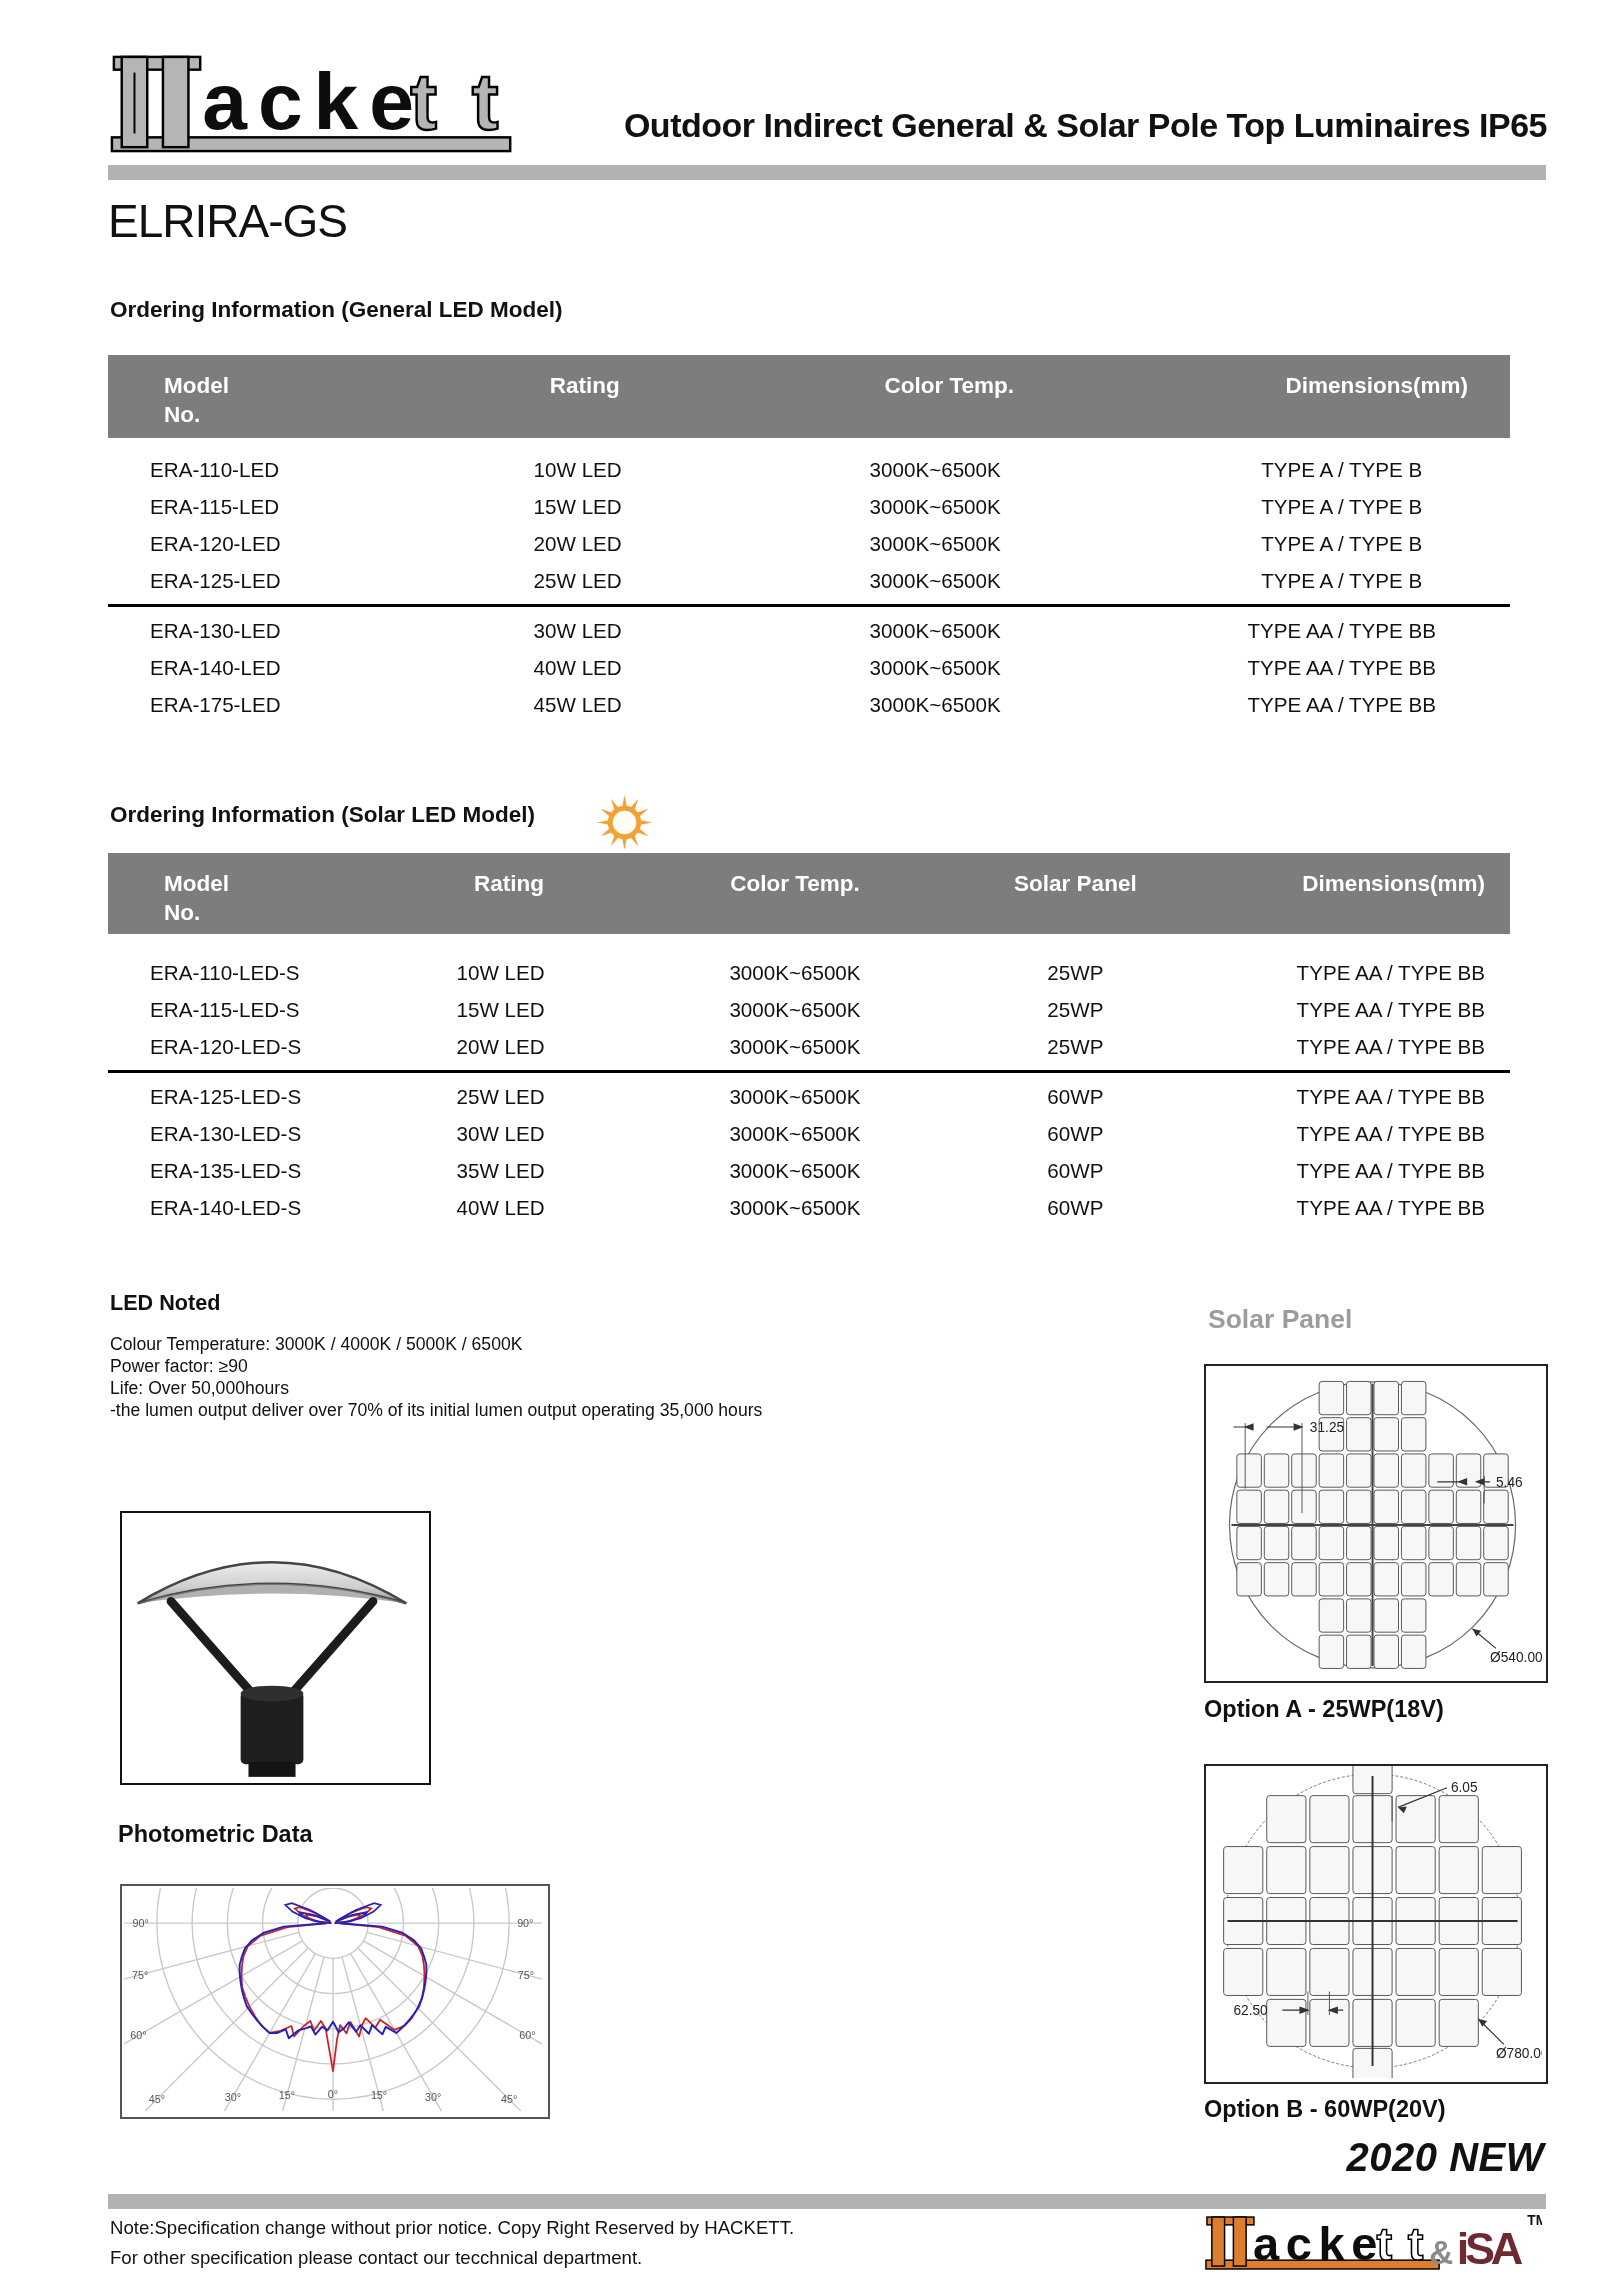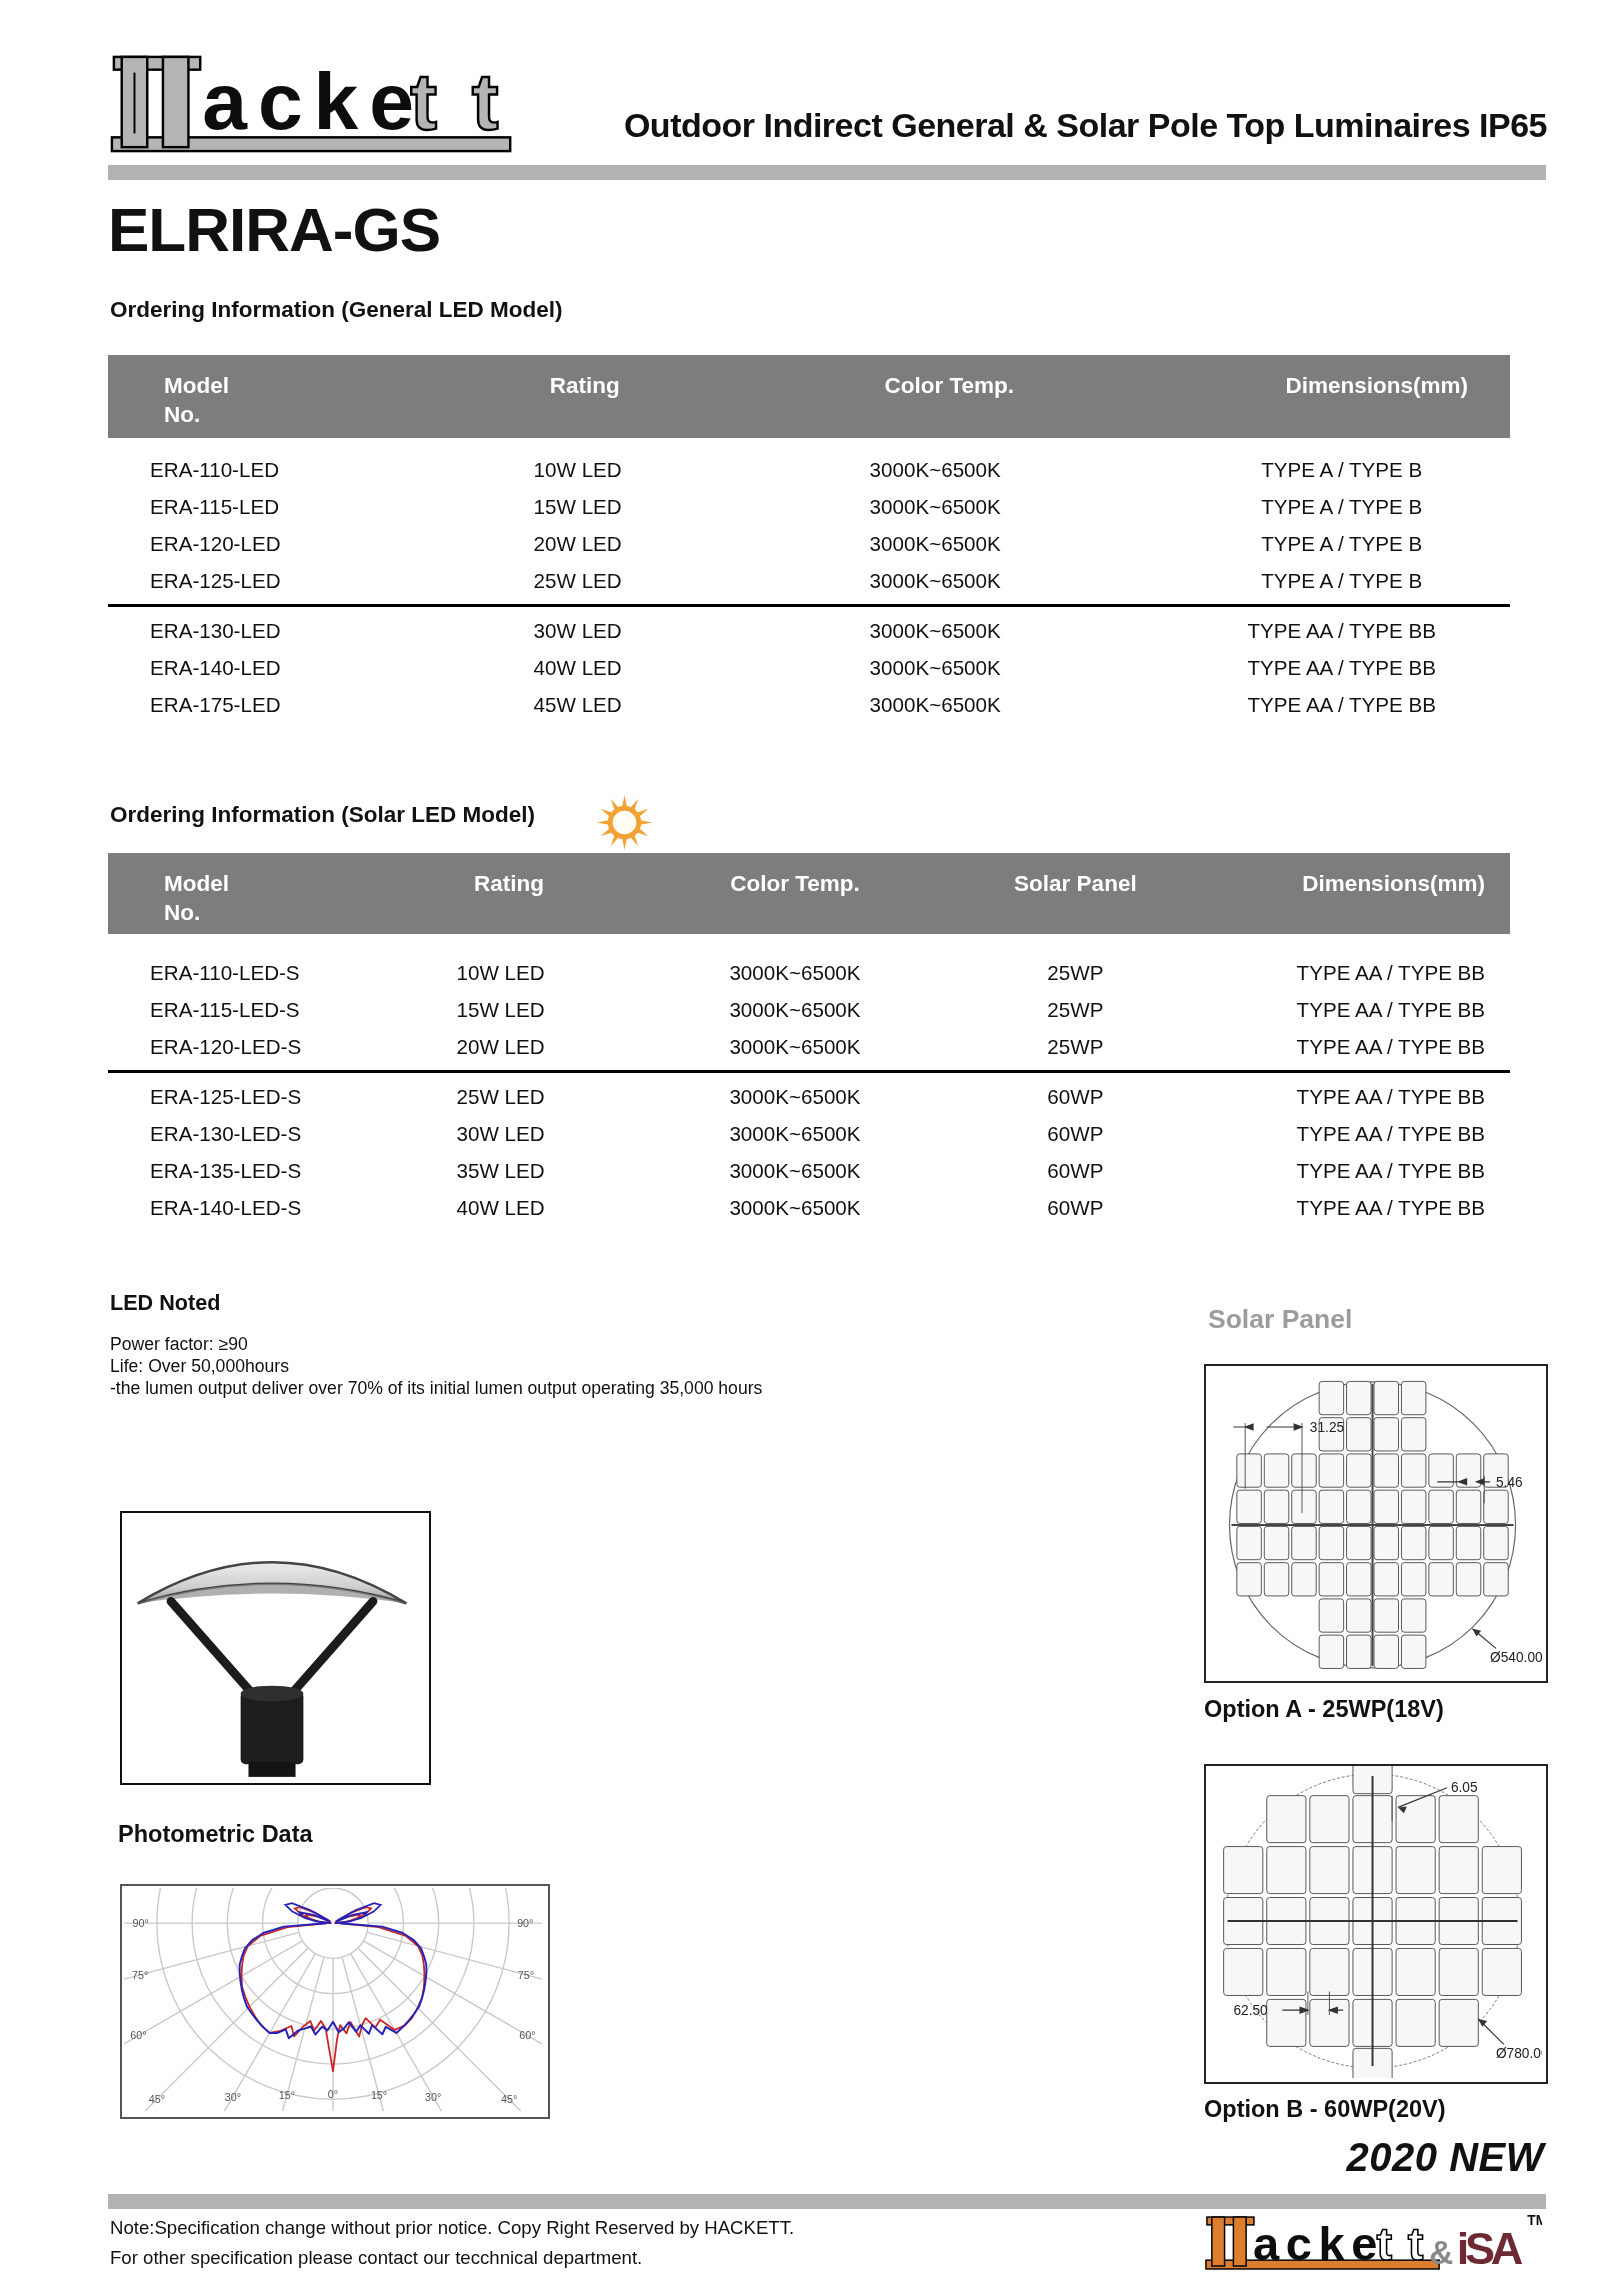--- a/index.html
+++ b/index.html
@@ -7,21 +7,21 @@
     position:relative; width:1621px; height:2293px; background:#ffffff;
     font-family:"Liberation Sans", sans-serif; color:#111; overflow:hidden;
     margin:0 auto;
   }
   .abs{position:absolute;}
   svg{font-family:inherit;}
   
   #doc-title{top:106px; right:74px; font-size:34px; font-weight:bold; letter-spacing:-0.5px;}
   .hbar{left:108px; width:1438px; height:14.7px; background:#b2b2b2;}
   #hbar-top{top:165px;}
-  #product-name{left:108px; top:194px; font-size:62px; font-weight:bold; letter-spacing:-1px;}
+  #product-name{left:108px; top:194px; font-size:46px; font-weight:normal; letter-spacing:-1px;}
   .section-heading{font-size:22.5px; font-weight:bold;}
   
   .tbl{left:108px; width:1402px;}
   .tbl-head{position:absolute; left:0; top:0; width:100%; background:#7d7d7d; color:#fff; font-weight:bold; font-size:22.5px;}
   .tbl-head .cell{position:absolute; top:15.7px; white-space:pre-line; line-height:29px;}
   .tbl-rows{position:absolute; left:0; width:100%; font-size:20.6px;}
   .trow{position:relative; height:37px; line-height:37px;}
   .trow .cell{position:absolute; white-space:nowrap;}
   .cell.ctr{transform:translateX(-50%);}
   .tdivider{height:2.9px; background:#000; margin:4.9px 0;}
@@ -200,20 +200,21 @@
           <span class="cell ctr" style="left: 28%;">40W LED</span>
           <span class="cell ctr" style="left: 49%;">3000K~6500K</span>
           <span class="cell ctr" style="left: 69%;">60WP</span>
           <span class="cell ctr" style="left: 91.5%;">TYPE AA / TYPE BB</span>
         </div>
       </div>
   </div>
 
   <div id="led-noted-heading" class="abs">LED Noted</div>
   <div id="led-notes" class="abs">
+      <div>Colour Temperature: 3000K / 4000K / 5000K / 6500K</div>
       <div>Power factor: ≥90</div>
       <div>Life: Over 50,000hours</div>
       <div>-the lumen output deliver over 70% of its initial lumen output operating 35,000 hours</div>
     </div>
 
   <div id="photo-box" class="abs framebox">
     <svg width="301" height="264" viewBox="0 0 307 269">
       <defs>
         <linearGradient id="canopyGrad" x1="0" y1="0" x2="0" y2="1">
           <stop offset="0" stop-color="#ececec"></stop>

